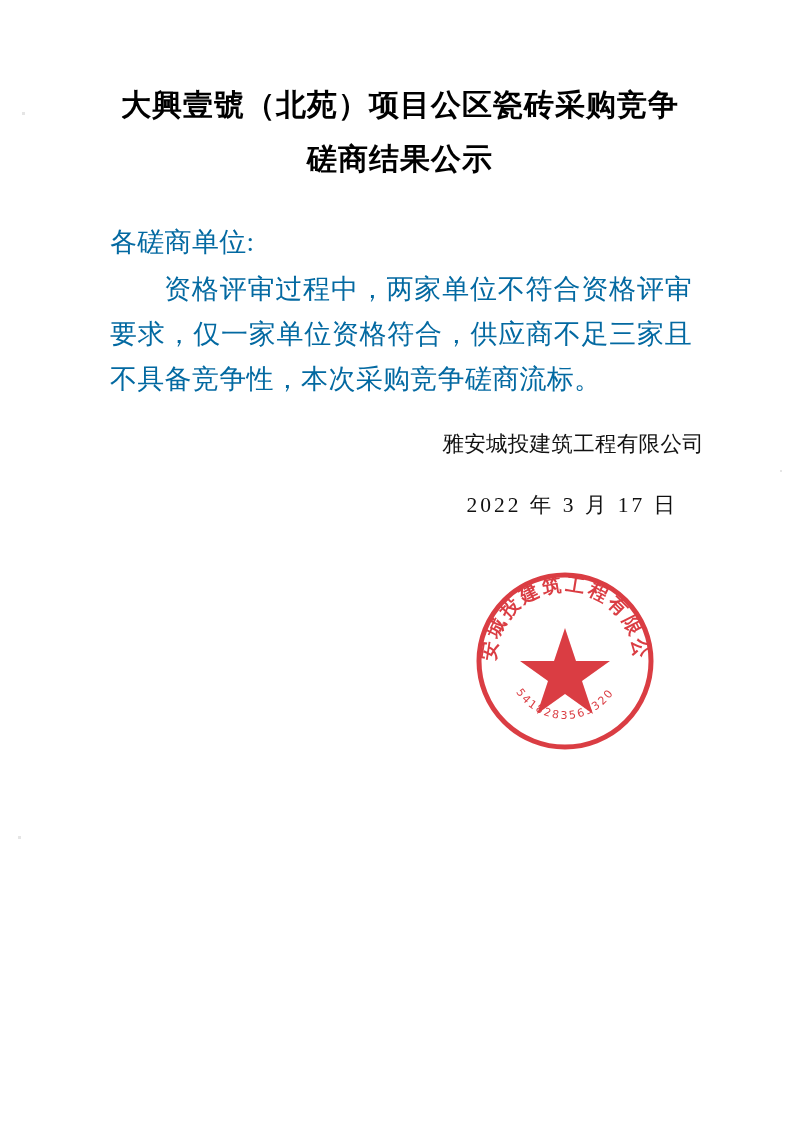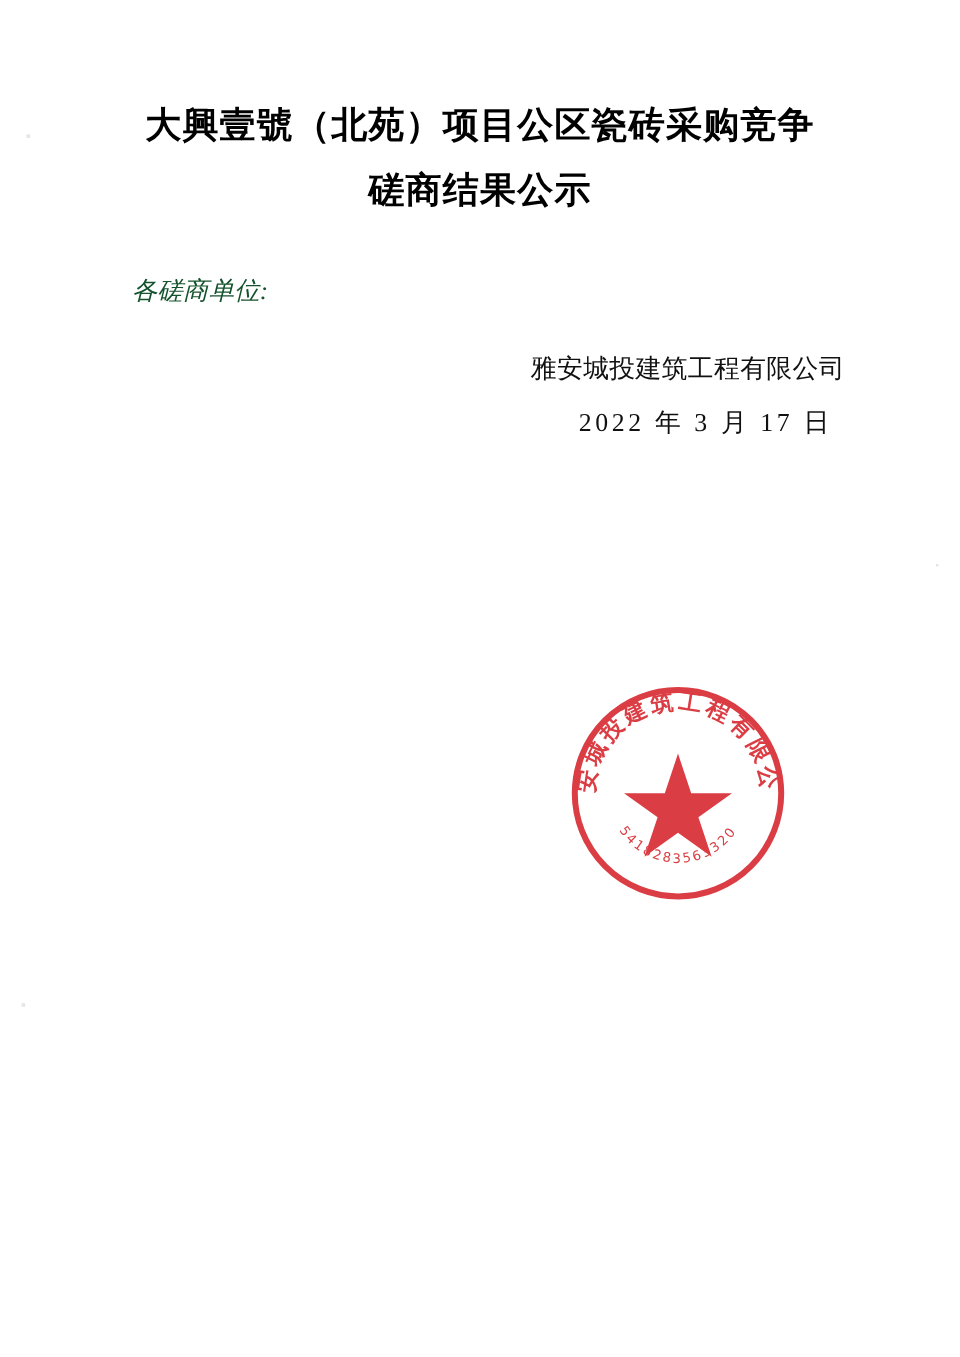--- a/index.html
+++ b/index.html
@@ -38,46 +38,45 @@
     font-weight: 700;
     font-size: 30px;
     line-height: 54px;
     text-align: center;
     letter-spacing: 1px;
     color: #000;
   }
 
   .body-block {
     padding: 34px 108px 0 110px;
-    font-size: 21px;
+    font-size: 27px;
     line-height: 45px;
-    color: #14532d;
+    color: #0369a1;
     letter-spacing: .3px;
-    font-style: italic;
   }
   .para {
     margin: 0 0 2px 0;
     text-align: justify;
     text-justify: inter-ideograph;
   }
   .indent {
     text-indent: 2em;
   }
 
   .sign-block {
     padding: 18px 96px 0 0;
     text-align: right;
     font-size: 21.5px;
     line-height: 45px;
     letter-spacing: .3px;
     position: relative;
     z-index: 1;
   }
   .sign-line { margin: 0; }
-  .sign-date { margin: 0; letter-spacing: 3px; padding-right: 10px; }
+  .sign-date { margin: 16px; letter-spacing: 3px; padding-right: 10px; }
 
   
   .seal {
     position: absolute;
     left: 470px;
     top: 566px;
     width: 190px;
     height: 190px;
     z-index: 5;
     pointer-events: none;
@@ -91,20 +90,21 @@
 <div class="page">
 
   <div class="speck s1"></div>
   <div class="speck s2"></div>
   <div class="speck s3"></div>
 
   <h1 class="title">大興壹號（北苑）项目公区瓷砖采购竞争磋商结果公示</h1>
 
   <div class="body-block">
     <p class="para">各磋商单位:</p>
+    <p class="para indent">资格评审过程中，两家单位不符合资格评审要求，仅一家单位资格符合，供应商不足三家且不具备竞争性，本次采购竞争磋商流标。</p>
   </div>
 
   <div class="sign-block">
     <p class="sign-line">雅安城投建筑工程有限公司</p>
     <p class="sign-date">2022 年 3 月 17 日</p>
   </div>
 
   <div class="seal">
     <svg width="190" height="190" viewBox="0 0 190 190" aria-hidden="true">
       <defs>

